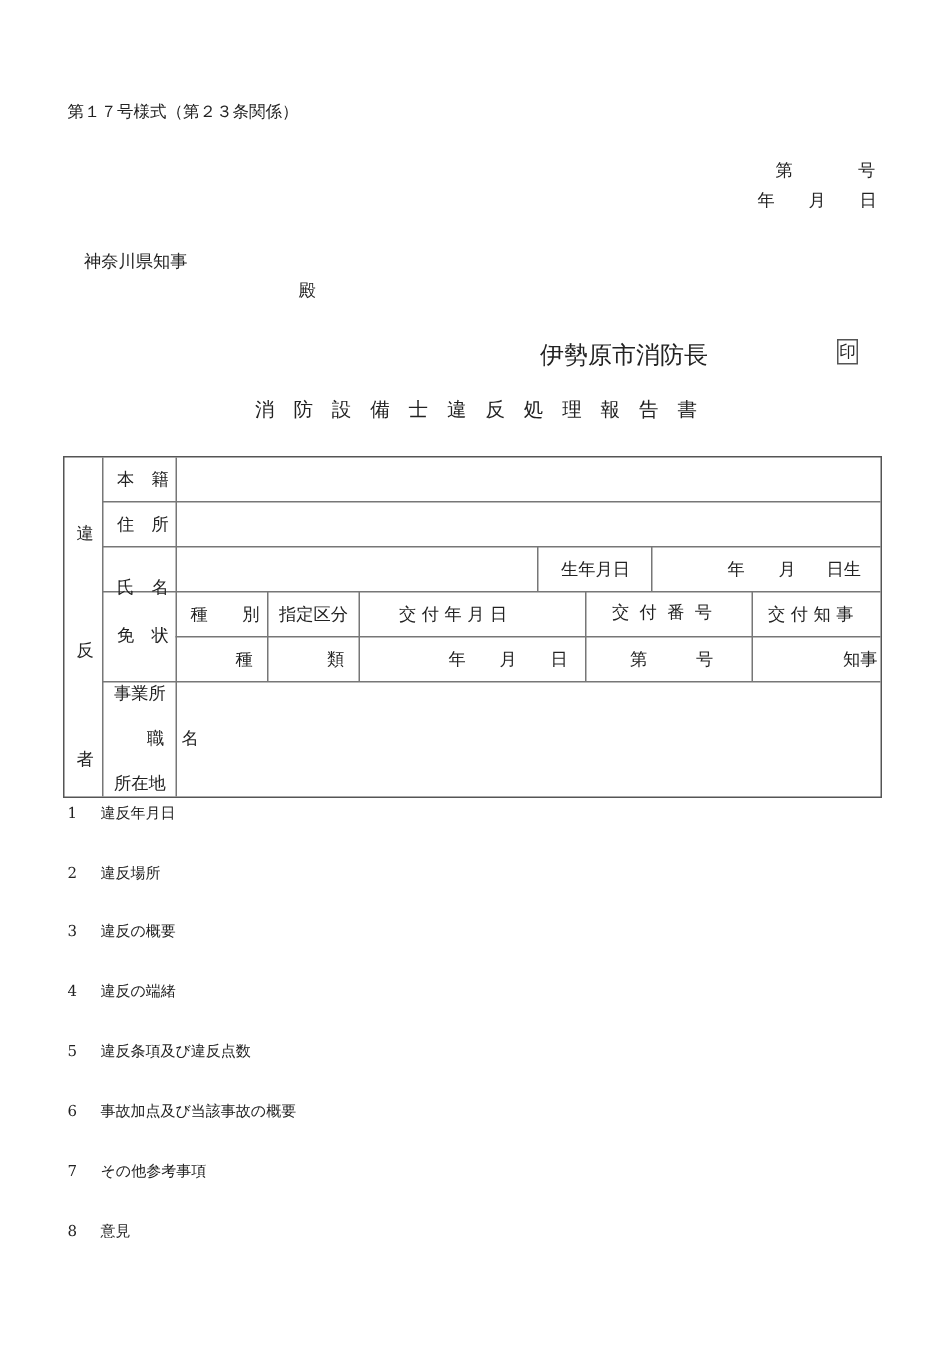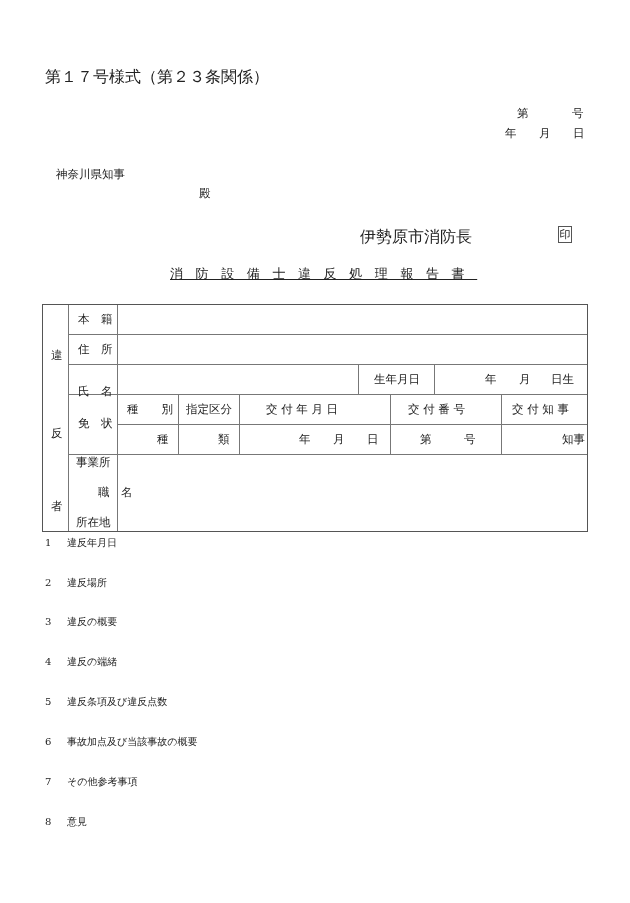--- a/index.html
+++ b/index.html
@@ -2,35 +2,35 @@
 <html><head>
 <meta charset="utf-8">
 <style>
   html, body { margin: 0; padding: 0; background: #ffffff; }
   body {
     width: 630px; height: 903px; position: relative; overflow: hidden;
     font-family: "DejaVu Serif", "Liberation Serif", serif;
     color: #222222; font-size: 11px;
   }
   .abs { position: absolute; white-space: nowrap; line-height: 1; }
-  #form-number { left: 45px; top: 69px; font-size: 16px; }
+  #form-number { left: 45px; top: 69px; font-size: 11px; }
   #ref-no-dai { left: 517px; top: 108px; font-size: 11.5px; }
   #ref-no-go { left: 572px; top: 108px; font-size: 11.5px; }
   #date-nen { left: 505px; top: 128px; font-size: 11.5px; }
   #date-tsuki { left: 539px; top: 128px; font-size: 11.5px; }
   #date-hi { left: 573px; top: 128px; font-size: 11.5px; }
   #addressee { left: 56px; top: 169px; font-size: 11.5px; }
   #honorific { left: 199px; top: 188px; font-size: 11.5px; }
   #sender { left: 360px; top: 229px; font-size: 16px; }
   #seal {
     left: 558px; top: 226px; width: 12px; height: 15px; font-size: 11px;
     border: 1px solid #555555; text-align: center; line-height: 15px;
   }
   #doc-title {
-    left: 170px; top: 267px; font-size: 13px; letter-spacing: 12.6px; text-decoration: underline;
+    left: 170px; top: 267px; font-size: 13px; letter-spacing: 12.6px;
   }
 
   
   #violator-table {
     position: absolute; left: 42px; top: 304px; width: 546px; height: 228px;
     border: 1px solid #555555; box-sizing: border-box;
   }
   .hline { position: absolute; height: 0; border-top: 1px solid #777777; }
   .vline { position: absolute; width: 0; border-left: 1px solid #777777; }
   .cell { position: absolute; font-size: 11.5px; line-height: 1; white-space: nowrap; text-align: right; }
@@ -95,21 +95,21 @@
   <div style="position:absolute; left:76px; top:151px; width:466px; height:73px;"></div>
 
   <div class="cell" style="left:331px; top:69px;">生年月日</div>
   <div class="cell" style="left:442px; top:69px;">年</div>
   <div class="cell" style="left:476px; top:69px;">月</div>
   <div class="cell" style="left:508px; top:69px;">日生</div>
 
   <div class="cell" style="left:84px; top:99px;">種　　別</div>
   <div class="cell" style="left:143px; top:99px;">指定区分</div>
   <div class="cell" style="left:223px; top:99px;">交 付 年 月 日</div>
-  <div class="cell" style="left:365px; top:99px;">交 付 番 号</div>
+  <div class="cell" style="left:365px; top:99px;font-family:Liberation Mono, monospace;">交 付 番 号</div>
   <div class="cell" style="left:469px; top:99px;">交 付 知 事</div>
 
   <div class="cell" style="left:114px; top:129px;">種</div>
   <div class="cell" style="left:175px; top:129px;">類</div>
   <div class="cell" style="left:256px; top:129px;">年</div>
   <div class="cell" style="left:290px; top:129px;">月</div>
   <div class="cell" style="left:324px; top:129px;">日</div>
   <div class="cell" style="left:377px; top:129px;">第</div>
   <div class="cell" style="left:421px; top:129px;">号</div>
   <div class="cell" style="left:519px; top:129px;">知事</div>

